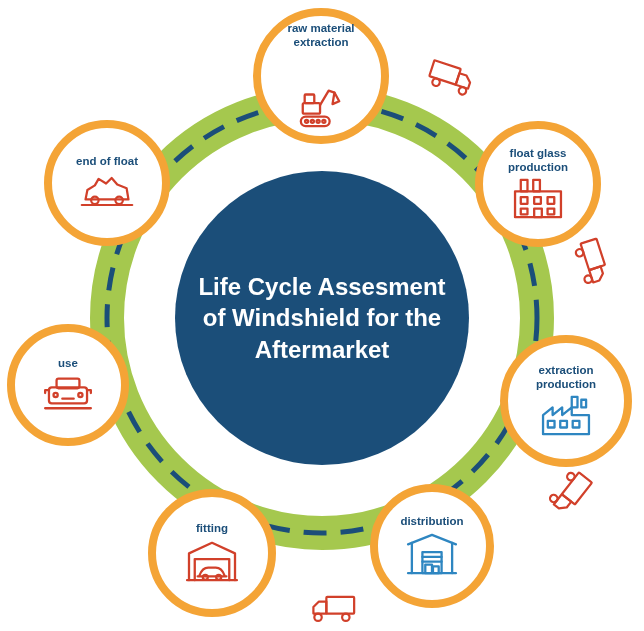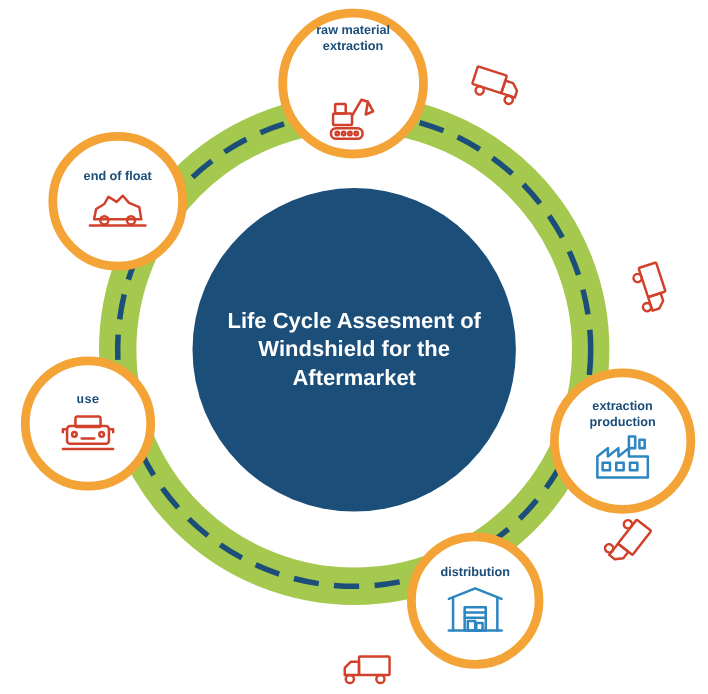--- a/index.html
+++ b/index.html
@@ -19,21 +19,21 @@
     position: absolute;
     left: 175px; top: 171px;
     width: 294px; height: 294px;
     border-radius: 50%;
     background: var(--center-fill, #1b4e79);
     display: flex; align-items: center; justify-content: center;
   }
   .center-title {
     color: var(--title-text, #ffffff);
     font-weight: bold;
-    font-size: 20px;
+    font-size: 24px;
     line-height: 1.3;
     text-align: center;
     width: 252px;
   }
 
   .node {
     position: absolute;
     border-radius: 50%;
     background: #ffffff;
     border: 8px solid var(--node-border, #f4a436);
@@ -78,20 +78,36 @@
         <circle cx="25" cy="41" r="1.6"></circle>
         <circle cx="31" cy="41" r="1.6"></circle>
         <rect x="9" y="22" width="18" height="11" rx="1.5"></rect>
         <rect x="11" y="13" width="10" height="9" rx="1"></rect>
         <path d="M27 24 L36 9 L42 11"></path>
         <path d="M42 11 L47 20 L40 23 Z"></path>
       </g>
     </svg>
   </div>
 
+  <div class="node" style="left:475px; top:121px; width:126px; height:126px;">
+    <div class="node-label">float glass production</div>
+    <svg class="icon" width="54" height="44" viewBox="0 0 56 46">
+      <g class="stroke-red">
+        <rect x="10" y="3" width="7" height="12"></rect>
+        <rect x="23" y="3" width="7" height="12"></rect>
+        <rect x="4" y="15" width="48" height="27"></rect>
+        <rect x="10" y="21" width="7" height="7"></rect>
+        <rect x="24" y="21" width="7" height="7"></rect>
+        <rect x="38" y="21" width="7" height="7"></rect>
+        <rect x="10" y="33" width="7" height="6"></rect>
+        <rect x="38" y="33" width="7" height="6"></rect>
+        <rect x="24" y="33" width="8" height="9"></rect>
+      </g>
+    </svg>
+  </div>
 
   <div class="node" style="left:500px; top:335px; width:132px; height:132px;">
     <div class="node-label">extraction production</div>
     <svg class="icon" width="54" height="44" viewBox="0 0 56 46">
       <g class="stroke-blue">
         <rect x="34" y="3" width="6" height="11"></rect>
         <rect x="44" y="6" width="5" height="8"></rect>
         <path d="M4 42 L4 22 L14 14 L14 22 L24 14 L24 22 L34 14 L34 22 L52 22 L52 42 Z"></path>
         <rect x="9" y="28" width="7" height="7"></rect>
         <rect x="22" y="28" width="7" height="7"></rect>
@@ -108,22 +124,36 @@
         <path d="M7 12.5 V44 M49 12.5 V44"></path>
         <path d="M3 44 H53"></path>
         <rect x="18" y="22" width="20" height="22"></rect>
         <path d="M18 27 H38 M18 32 H38"></path>
         <rect x="21" y="35" width="7" height="9"></rect>
         <rect x="29" y="37" width="6" height="7"></rect>
       </g>
     </svg>
   </div>
 
-
-  <div class="node" style="left:19px; top:324px; width:122px; height:122px;font-family:Liberation Mono, monospace;">
+  <div class="node" style="left:148px; top:489px; width:128px; height:128px;">
+    <div class="node-label">fitting</div>
+    <svg class="icon" width="54" height="46" viewBox="0 0 56 48">
+      <g class="stroke-red">
+        <path d="M4 44 V16 L28 5 L52 16 V44"></path>
+        <path d="M10 44 V22 H46 V44"></path>
+        <path d="M15 39 q3 -8 9 -8 h8 q6 0 9 8"></path>
+        <path d="M13 40 H43"></path>
+        <circle cx="21" cy="41" r="2.6"></circle>
+        <circle cx="35" cy="41" r="2.6"></circle>
+        <path d="M2 44 H54"></path>
+      </g>
+    </svg>
+  </div>
+
+  <div class="node" style="left:7px; top:324px; width:122px; height:122px;">
     <div class="node-label">use</div>
     <svg class="icon" width="54" height="40" viewBox="0 0 56 42">
       <g class="stroke-red">
         <rect x="16" y="6" width="24" height="10" rx="2"></rect>
         <rect x="8" y="15" width="40" height="17" rx="3"></rect>
         <circle cx="15" cy="23" r="2.2"></circle>
         <circle cx="41" cy="23" r="2.2"></circle>
         <path d="M22 27 H34"></path>
         <path d="M8 18 h-4 v3"></path>
         <path d="M48 18 h4 v3"></path>

